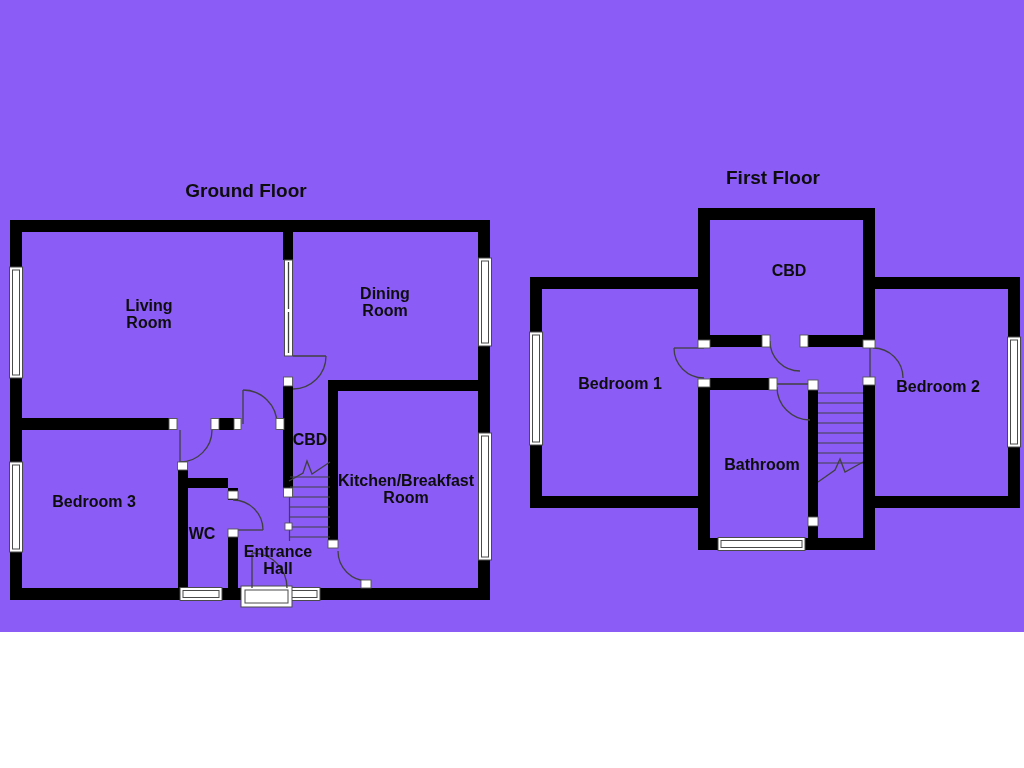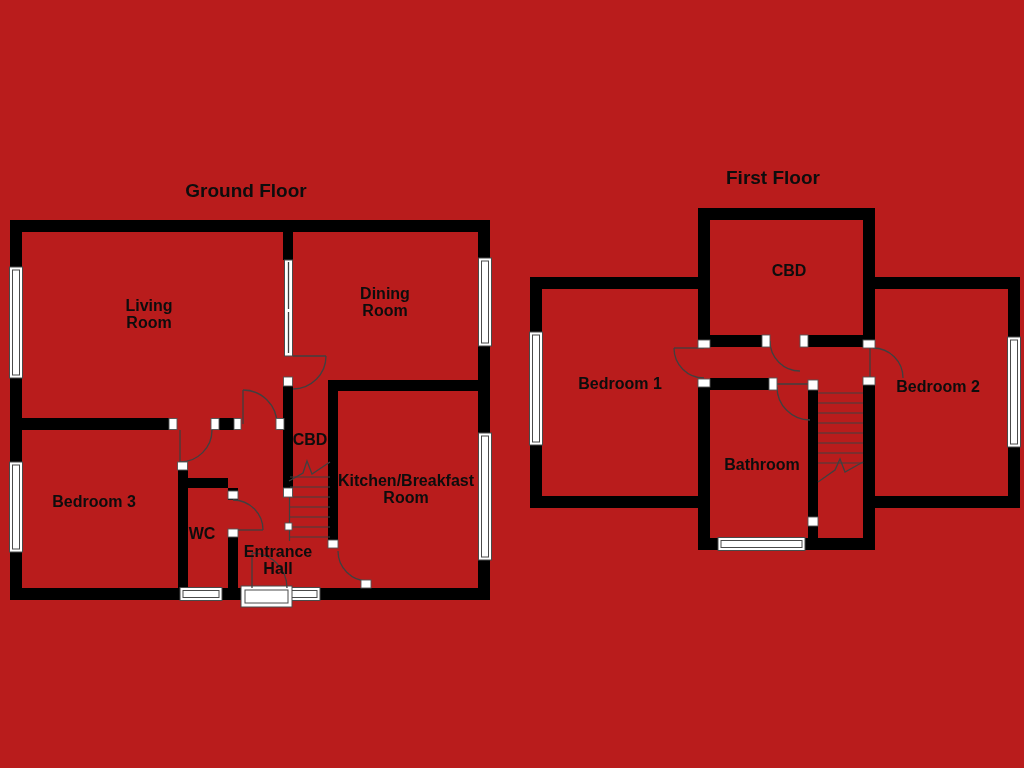--- a/index.html
+++ b/index.html
@@ -1,16 +1,16 @@
 <!DOCTYPE html>
 <html><head>
 <meta charset="utf-8">
 <style>
   html,body{margin:0;padding:0;background:#ffffff;}
-  .canvas{width:1024px;height:768px;position:relative;background:#b91c1c;overflow:hidden;}
+  .canvas{width:1024px;height:632px;position:relative;background:#8b5cf6;overflow:hidden;}
   svg{display:block;}
   .wall{fill:#000000;stroke:none;}
   .thin{stroke:#404040;stroke-width:1.3;fill:none;}
   .tread{stroke:#404040;stroke-width:1.2;}
   .win-outer{fill:#ffffff;stroke:#4a4a4a;stroke-width:1;}
   .win-inner{fill:#ffffff;stroke:#4a4a4a;stroke-width:1;}
   .jamb{fill:#ffffff;stroke:#555555;stroke-width:0.9;}
   .erase{fill:#ffffff;stroke:none;}
   .room-label{font-family:"Liberation Sans",sans-serif;font-size:16px;font-weight:700;fill:#0d0d0d;text-anchor:middle;}
   .floor-title{font-family:"Liberation Sans",sans-serif;font-size:19px;font-weight:700;fill:#0d0d0d;text-anchor:middle;}

